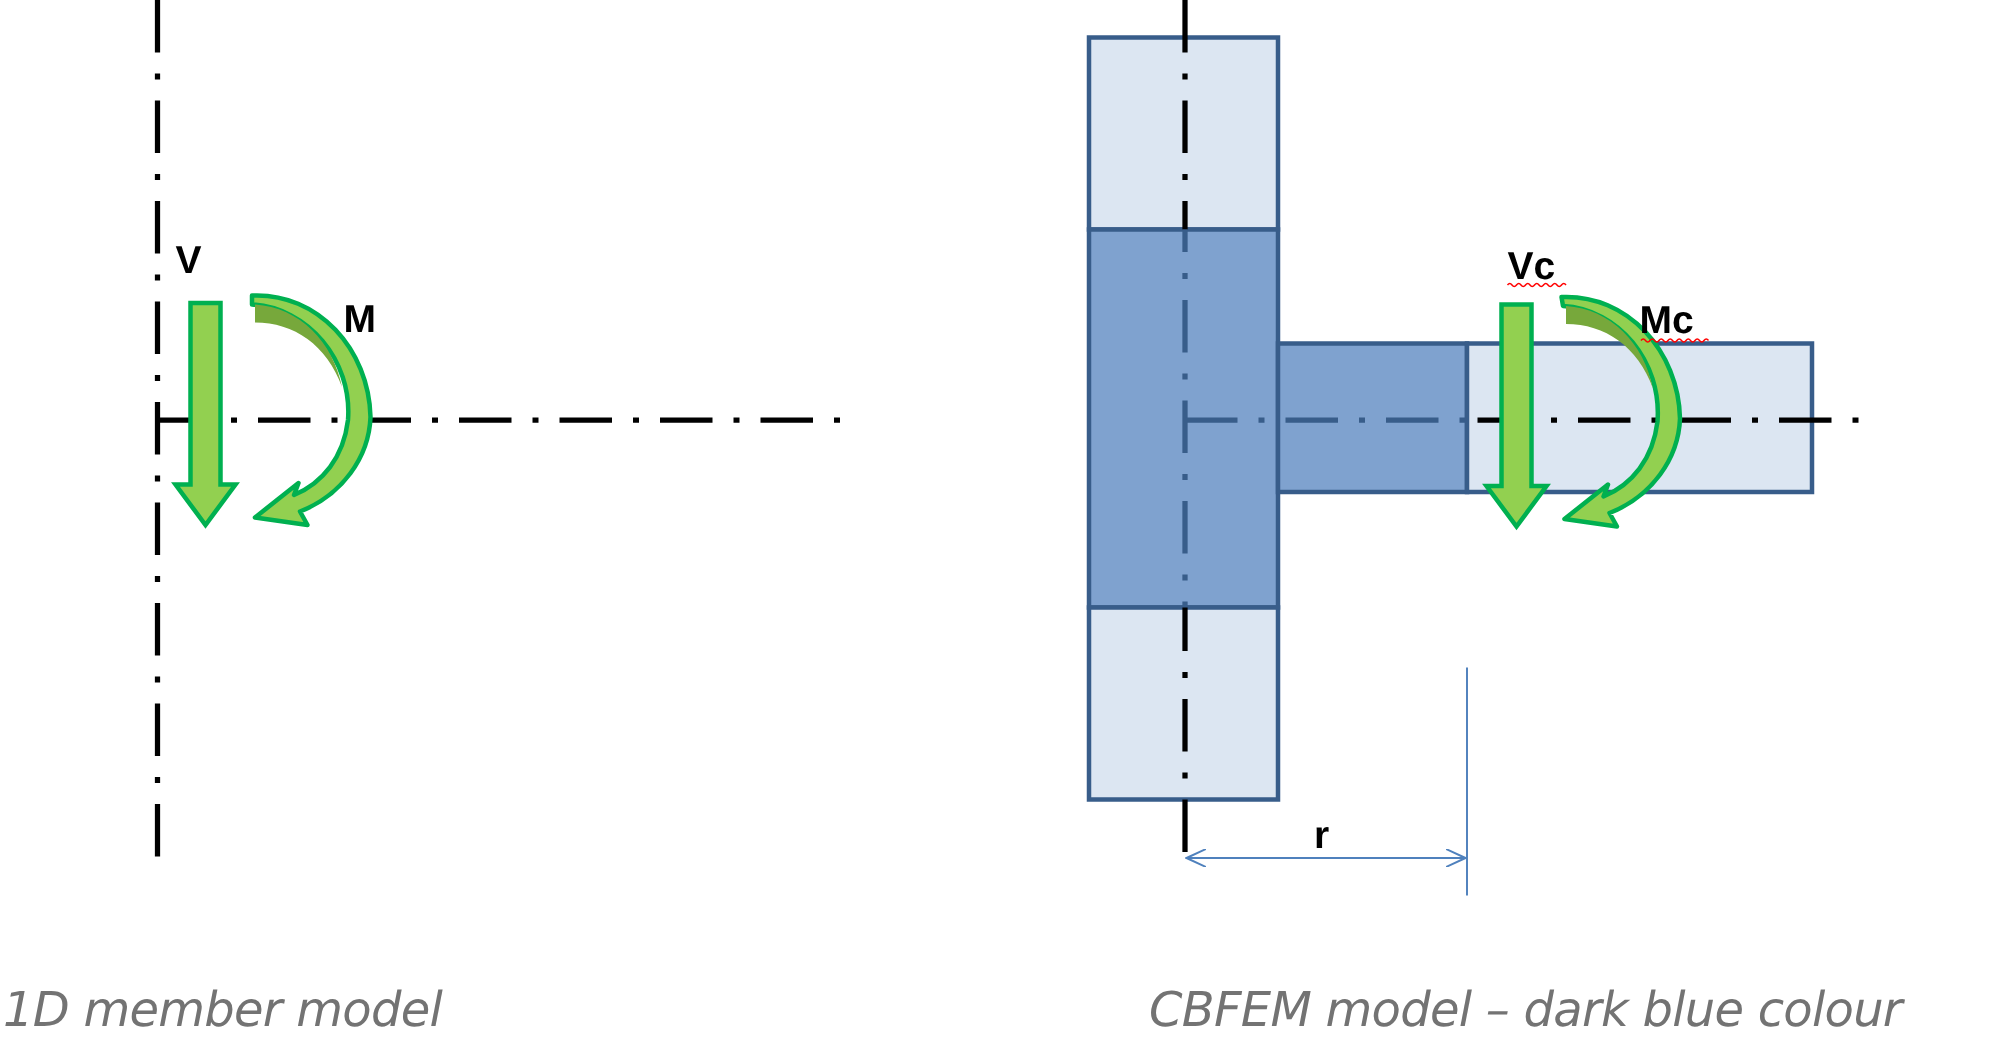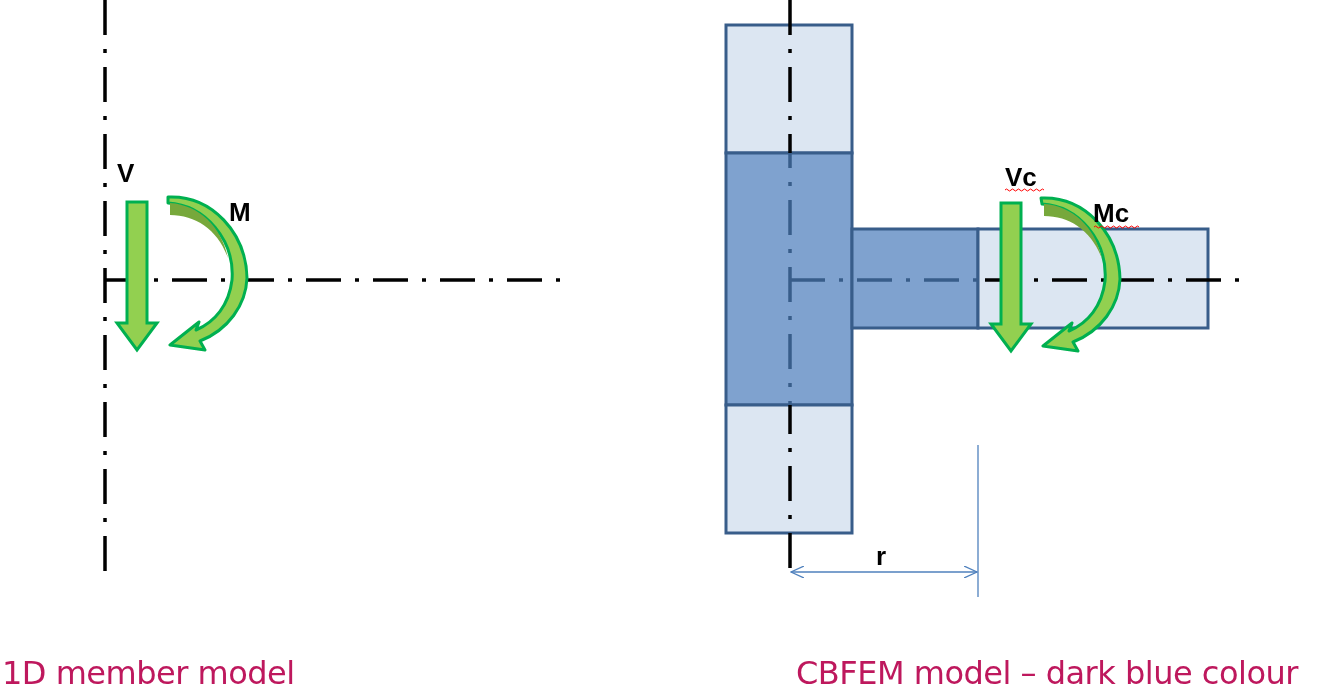--- a/index.html
+++ b/index.html
@@ -1,21 +1,21 @@
 <!DOCTYPE html>
 <html><head>
 <meta charset="utf-8">
 <style>
   html, body { margin: 0; padding: 0; background: #ffffff; }
   body { width: 1330px; height: 693px; position: relative; overflow: hidden; font-family: "Liberation Sans", sans-serif; }
   svg.diagram { position: absolute; left: 0; top: 0; }
   .lbl-bold { font-family: "Liberation Sans", sans-serif; font-weight: bold; font-size: 26px; fill: #000; }
-  .caption { position: absolute; top: 654px; font-family: "DejaVu Sans", sans-serif; font-size: 32px; color: #be185d; white-space: nowrap; letter-spacing: -0.5px; }
+  .caption { position: absolute; top: 654px; font-family: "DejaVu Sans", sans-serif; font-size: 32px; color: #737373; white-space: nowrap; letter-spacing: -0.5px; font-style: italic; }
   #cap-left { left: 2px; }
-  #cap-right { left: 796px; }
+  #cap-right { left: 766px; }
 </style>
 </head>
 <body>
 
 <svg class="diagram" width="1330" height="693" viewBox="0 0 1330 693">
   <defs>
     <marker id="dimArrowEnd" markerWidth="14" markerHeight="12" refX="13" refY="6" orient="auto" markerUnits="userSpaceOnUse">
       <path d="M0,0 L13,6 L0,12" fill="none" stroke="#4f81bd" stroke-width="1.3"></path>
     </marker>
     <marker id="dimArrowStart" markerWidth="14" markerHeight="12" refX="1" refY="6" orient="auto" markerUnits="userSpaceOnUse">

